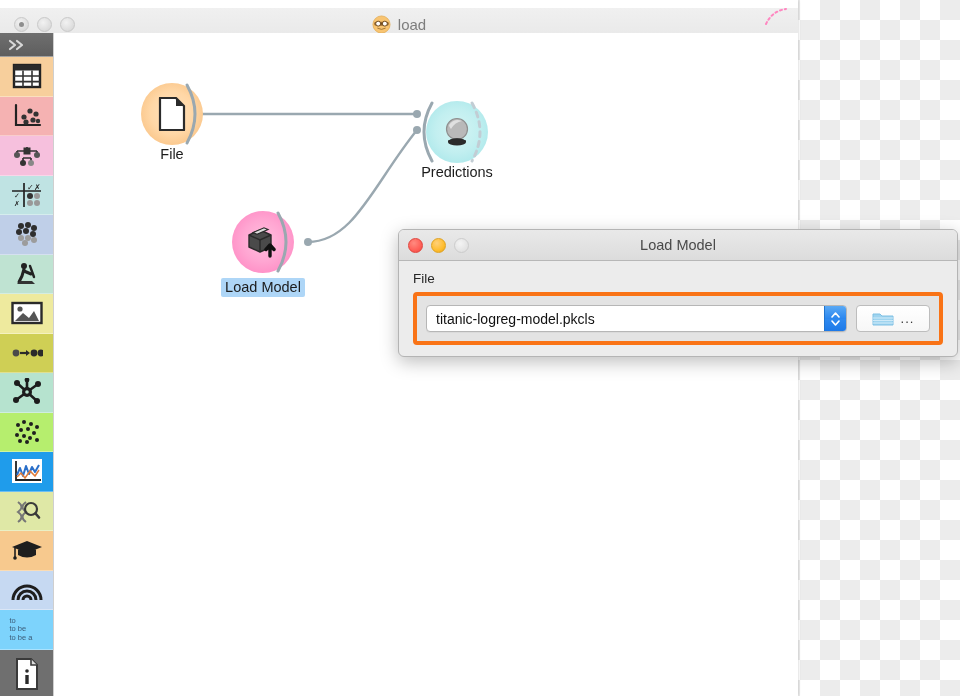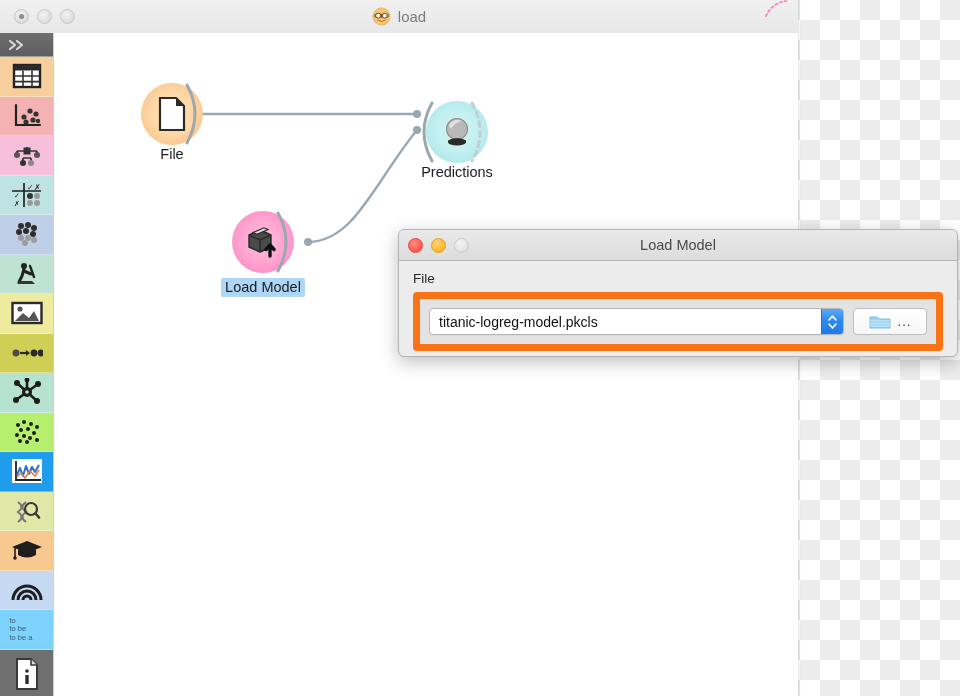--- a/index.html
+++ b/index.html
@@ -24,21 +24,21 @@
   
   #app-window {
     position: absolute;
     left: 0; top: 0;
     width: 798px; height: 696px;
     background: #ffffff;
     box-shadow: 0 0 3px rgba(0,0,0,0.22);
     overflow: hidden;
   }
   #app-titlebar {
-    position: absolute; left: 0; top: 0;
+    position: absolute; left: 0; top: 8px;
     width: 798px; height: 33px;
     background: linear-gradient(to bottom, #f0f0f0 0%, #e8e8e8 100%);
     border-bottom: 1px solid #c8c8c8;
   }
   .tl-group { position: absolute; left: 14px; top: 9px; display: flex; gap: 8px; }
   .tl { width: 15px; height: 15px; border-radius: 50%; }
   .tl-inactive {
     background: radial-gradient(circle at 40% 35%, #f2f2f2, #dcdcdc 70%, #cfcfcf 100%);
     border: 1px solid #c9c9c9;
     box-sizing: border-box;
@@ -150,21 +150,21 @@
   #dialog-titlebar .tl-group { left: 9px; top: 8px; gap: 8px; }
   #dialog-title {
     position: absolute; left: 0; top: 0; right: 0; height: 30px;
     display: flex; align-items: center; justify-content: center;
     font-size: 14.5px; color: #4a4a4a;
   }
   #dialog-body { position: relative; padding: 10px 14px 12px 14px; }
   .group-label { font-size: 13.5px; color: #262626; margin-bottom: 6px; }
   .group-box {
     background: #e3e3e3;
-    border: 7px solid #f97316;
+    border: 4px solid #f97316;
     border-radius: 4px;
     padding: 9px 9px;
     display: flex; align-items: center; gap: 9px;
   }
   .combo {
     position: relative;
     flex: 1 1 auto;
     height: 27px;
     background: #ffffff;
     border: 1px solid #b6b6b6;

